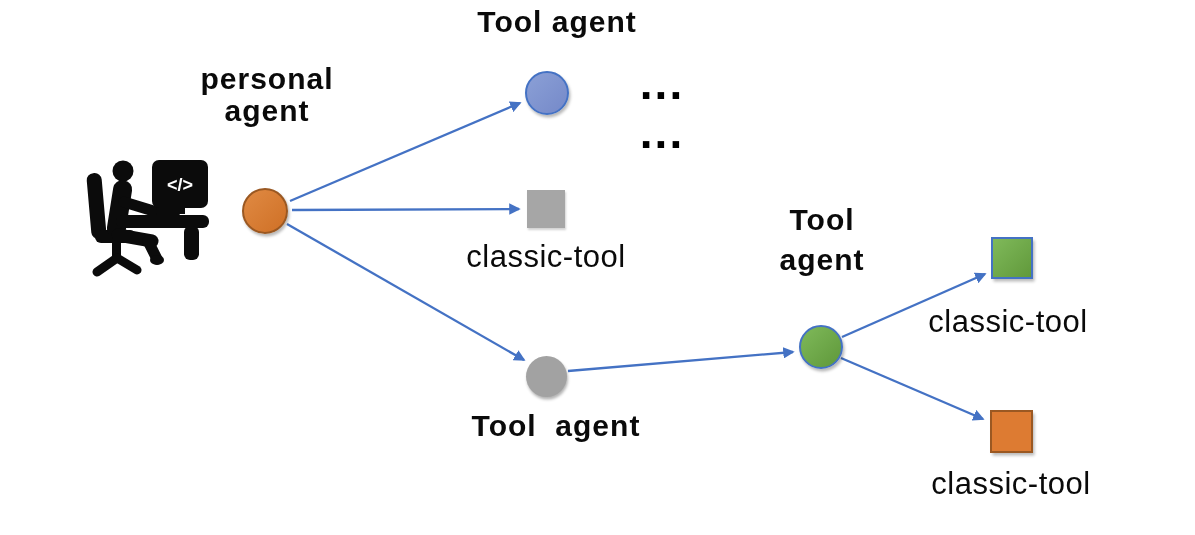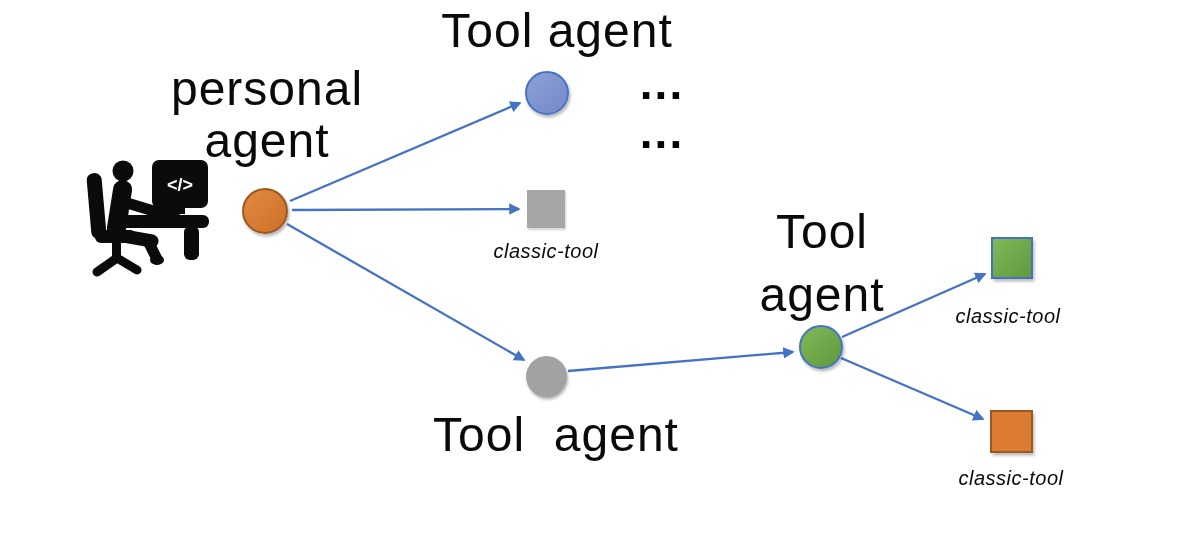--- a/index.html
+++ b/index.html
@@ -10,22 +10,22 @@
     overflow:hidden;
     font-family:"Liberation Sans", sans-serif;
   }
   .lbl{
     position:absolute;
     color:#0a0a0a;
     text-align:center;
     line-height:1.1;
     white-space:pre-line;
   }
-  .lbl.big{font-size:48px;letter-spacing:1px;font-weight:400;}
-  .lbl.small{font-size:20px;letter-spacing:.5px;font-style:italic;}
+  .lbl.big{font-size:30px;letter-spacing:1px;font-weight:700;}
+  .lbl.small{font-size:31px;letter-spacing:.5px;}
   .keepspace{white-space:pre;}
   .ellipsis{
     position:absolute;
     font-size:46px;
     letter-spacing:2px;
     font-weight:700;
     color:#000;
     line-height:1;
     text-align:center;
   }

